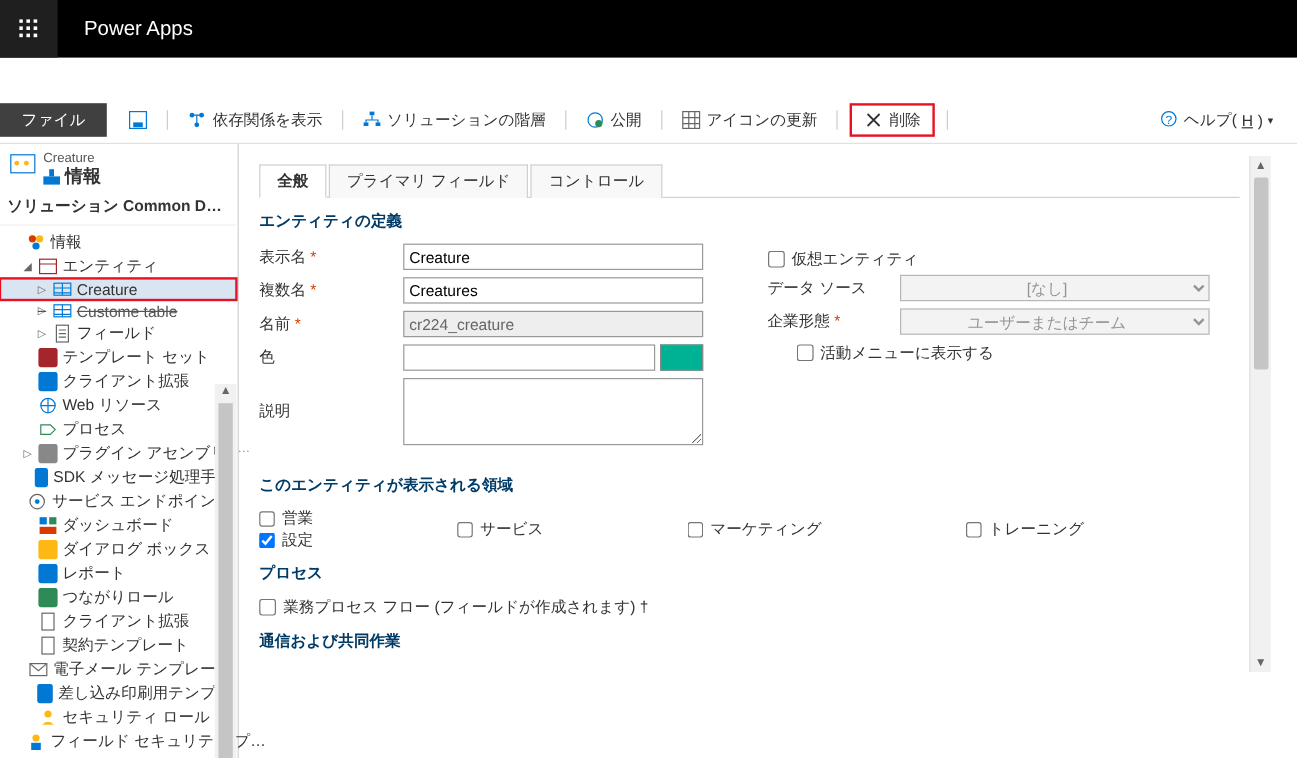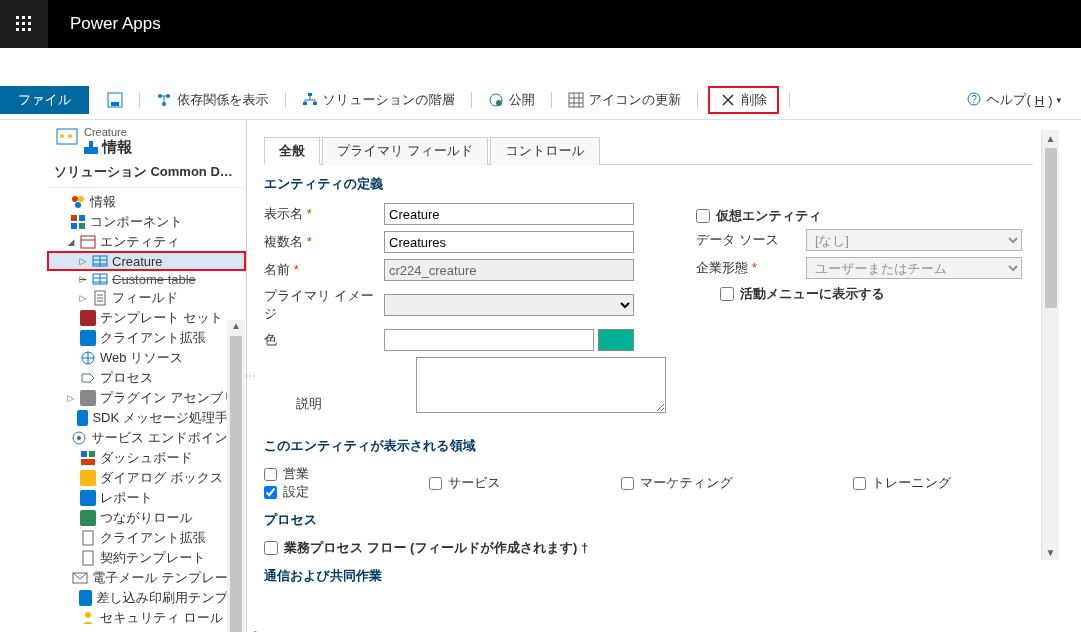--- a/index.html
+++ b/index.html
@@ -4,32 +4,32 @@
 <style>
 * { margin:0; padding:0; box-sizing:border-box; font-family:"Segoe UI","Yu Gothic UI","Meiryo",sans-serif; }
 body { width:1081px; height:632px; overflow:hidden; font-size:13px; background:#fff; color:#333; }
 
 .topbar { height:48px; background:#000; color:#fff; display:flex; align-items:center; }
 .waffle { width:48px; height:48px; background:#1f1f1f; display:flex; align-items:center; justify-content:center; }
 .waffle svg { fill:#fff; }
 .brand { padding:0 22px; font-size:17px; font-weight:400; }
 
 .toolbar-row { margin-top:38px; height:28px; display:flex; align-items:center; }
-.file-btn { height:28px; background:#0369a1; color:#fff; padding:0 18px; font-size:13px; display:flex; align-items:center; }
+.file-btn { height:28px; background:#404040; color:#fff; padding:0 18px; font-size:13px; display:flex; align-items:center; }
 .tool-items { display:flex; align-items:center; gap:6px; padding-left:12px; flex:1; }
 .tool-items .sep { width:1px; height:16px; background:#ccc; margin:0 4px; }
 .tool-btn { display:flex; align-items:center; gap:5px; padding:3px 6px; font-size:13px; color:#333; cursor:pointer; white-space:nowrap; }
 .tool-btn.hl { border:2px solid #E81123; padding:3px 10px; }
 .tool-btn .ico { width:16px; height:16px; display:inline-block; }
 .help { margin-left:auto; margin-right:20px; display:flex; align-items:center; gap:4px; color:#333; }
 .help .u { text-decoration:underline; }
 
 .hr-bar { height:1px; background:#e0e0e0; margin-top:5px; }
 
-.main { display:flex; height:calc(632px - 48px - 38px - 28px - 6px);padding-left:48px; }
+.main { display:flex; height:calc(632px - 48px - 38px - 28px - 6px); }
 .sidebar { width:198px; border-right:1px solid transparent; position:relative; }
 .sb-head { display:flex; align-items:flex-start; gap:6px; padding:6px 8px 2px; }
 .sb-head .ico { width:22px; height:22px; }
 .sb-head-txt .crumb { font-size:11px; color:#555; }
 .sb-head-txt .title { font-size:15px; font-weight:600; }
 .sol-label { font-weight:bold; font-size:13px; padding:4px 6px 6px; border-bottom:1px solid #eee; white-space:nowrap; overflow:hidden; text-overflow:ellipsis; }
 
 .tree { padding:4px 0; font-size:13px; }
 .tree-item { display:flex; align-items:center; gap:4px; padding:1px 4px 1px 8px; cursor:pointer; white-space:nowrap; }
 .tree-item.child { padding-left:18px; }
@@ -54,24 +54,24 @@
 .form { display:flex; gap:30px; }
 .form-col { flex:1; }
 .frow { display:flex; align-items:center; margin-bottom:6px; }
 .frow .flabel { width:120px; font-size:13px; color:#333; }
 .frow .req { color:#D83B01; }
 .frow input[type=text], .frow select { height:22px; font-size:13px; padding:1px 4px; border:1px solid #999; }
 .frow input[type=text]{ width:250px; }
 .frow .ro { background:#eee; color:#666; }
 .color-sw { width:36px; height:22px; background:#00B294; display:inline-block; margin-left:4px; border:1px solid #888;}
 .desc { width:250px; height:56px; border:1px solid #999; }
-.form-right .frow input[type=text], .form-right .frow select{ width:216px;}
+.form-right .frow input[type=text], .form-right .frow select{ width:258px;text-align:center;}
 .chk-row { display:flex; align-items:center; gap:6px; margin:4px 0; }
 .chk-row input{ width:14px; height:14px;}
-.chk-row .sm{ font-size:13px;font-weight:bold;}
+.chk-row .sm{ font-size:13px;}
 .areas { display:flex; gap:120px; margin:4px 0; flex-wrap:wrap;}
 .areas .pair{ display:flex; align-items:center; gap:6px;}
 
 .vscroll { width:18px; background:#f1f1f1; border-left:1px solid #e0e0e0; display:flex; flex-direction:column; align-items:center;}
 .vscroll .arrow{ height:16px; font-size:10px; color:#666; display:flex; align-items:center;}
 .vscroll .thumb{ width:12px; background:#c5c5c5; border-radius:2px;}
 .vscroll.main-scroll{ height:430px;} 
 .vscroll.main-scroll .thumb{ height:160px; margin-top:2px;}
 .sb-scroll{ position:absolute; right:0; top:200px; width:18px; height:428px; background:#f1f1f1;}
 .sb-scroll .arrow{height:16px;font-size:10px;color:#666;text-align:center;}
@@ -189,30 +189,20 @@
     <div class="tree">
       <div class="tree-item">
           <span class="exp"></span>
           <span class="ic"><svg width="16" height="16">
               <circle cx="5" cy="5" r="3" fill="#D83B01"></circle>
               <circle cx="11" cy="5" r="3" fill="#FDB813"></circle>
               <circle cx="8" cy="11" r="3" fill="#0078D4"></circle>
             </svg></span>
           <span>情報</span>
         </div>
-      <div class="tree-item">
-          <span class="exp"></span>
-          <span class="ic"><svg width="16" height="16">
-              <rect x="1" y="1" width="6" height="6" fill="#D83B01"></rect>
-              <rect x="9" y="1" width="6" height="6" fill="#0078D4"></rect>
-              <rect x="1" y="9" width="6" height="6" fill="#0078D4"></rect>
-              <rect x="9" y="9" width="6" height="6" fill="#2E8B57"></rect>
-            </svg></span>
-          <span>コンポーネント</span>
-        </div>
       <div class="tree-item child">
           <span class="exp">◢</span>
           <span class="ic"><svg width="16" height="16">
               <rect x="1" y="2" width="14" height="12" fill="none" stroke="#A4262C"></rect>
               <path d="M1 6 H15" stroke="#A4262C"></path>
             </svg></span>
           <span>エンティティ</span>
         </div>
       <div class="tree-item gchild selected hl">
           <span class="exp">▷</span>
@@ -377,29 +367,25 @@
             </div>
         <div class="frow">
               <span class="flabel"><span>複数名</span> <span class="req">*</span></span>
               <input type="text" value="Creatures" style="">
             </div>
         <div class="frow">
               <span class="flabel"><span>名前</span> <span class="req">*</span></span>
               <input type="text" class="ro" readonly="" value="cr224_creature" style="">
             </div>
         <div class="frow">
-              <span class="flabel">プライマリ イメージ</span>
-              <select style="width:250px;"><option></option></select>
-            </div>
-        <div class="frow">
               <span class="flabel">色</span>
               <input type="text" style="width: 210px;">
               <span class="color-sw"></span>
             </div>
-        <div class="frow" style="align-items:flex-end;margin-left:32px;">
+        <div class="frow" style="align-items:center;">
               <span class="flabel">説明</span>
               <textarea class="desc" style=""></textarea>
             </div>
       </div>
       <div class="form-col form-right">
         <div class="chk-row">
               <input type="checkbox" style="">
               <span class="sm">仮想エンティティ</span>
             </div>
         <div class="frow">

